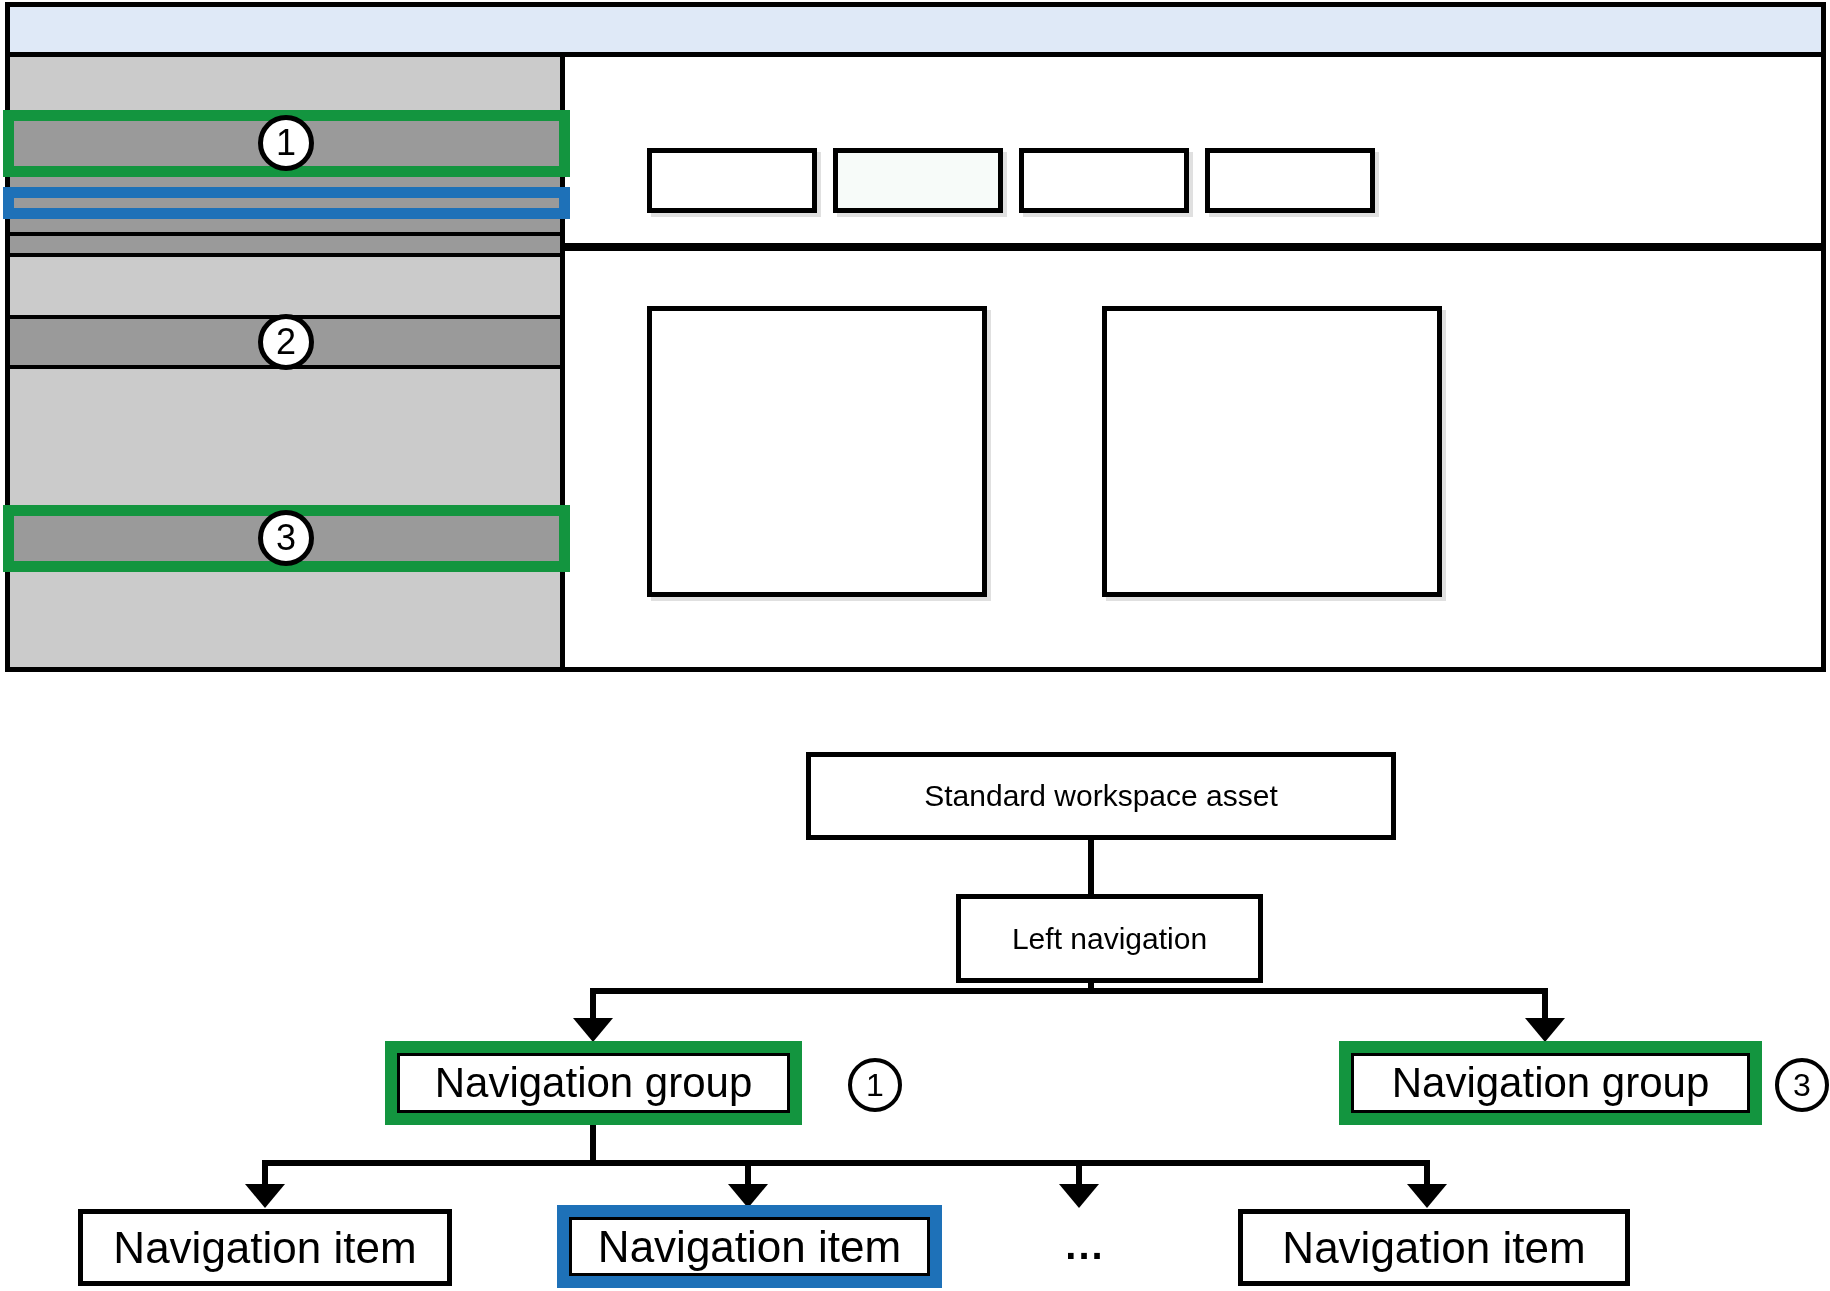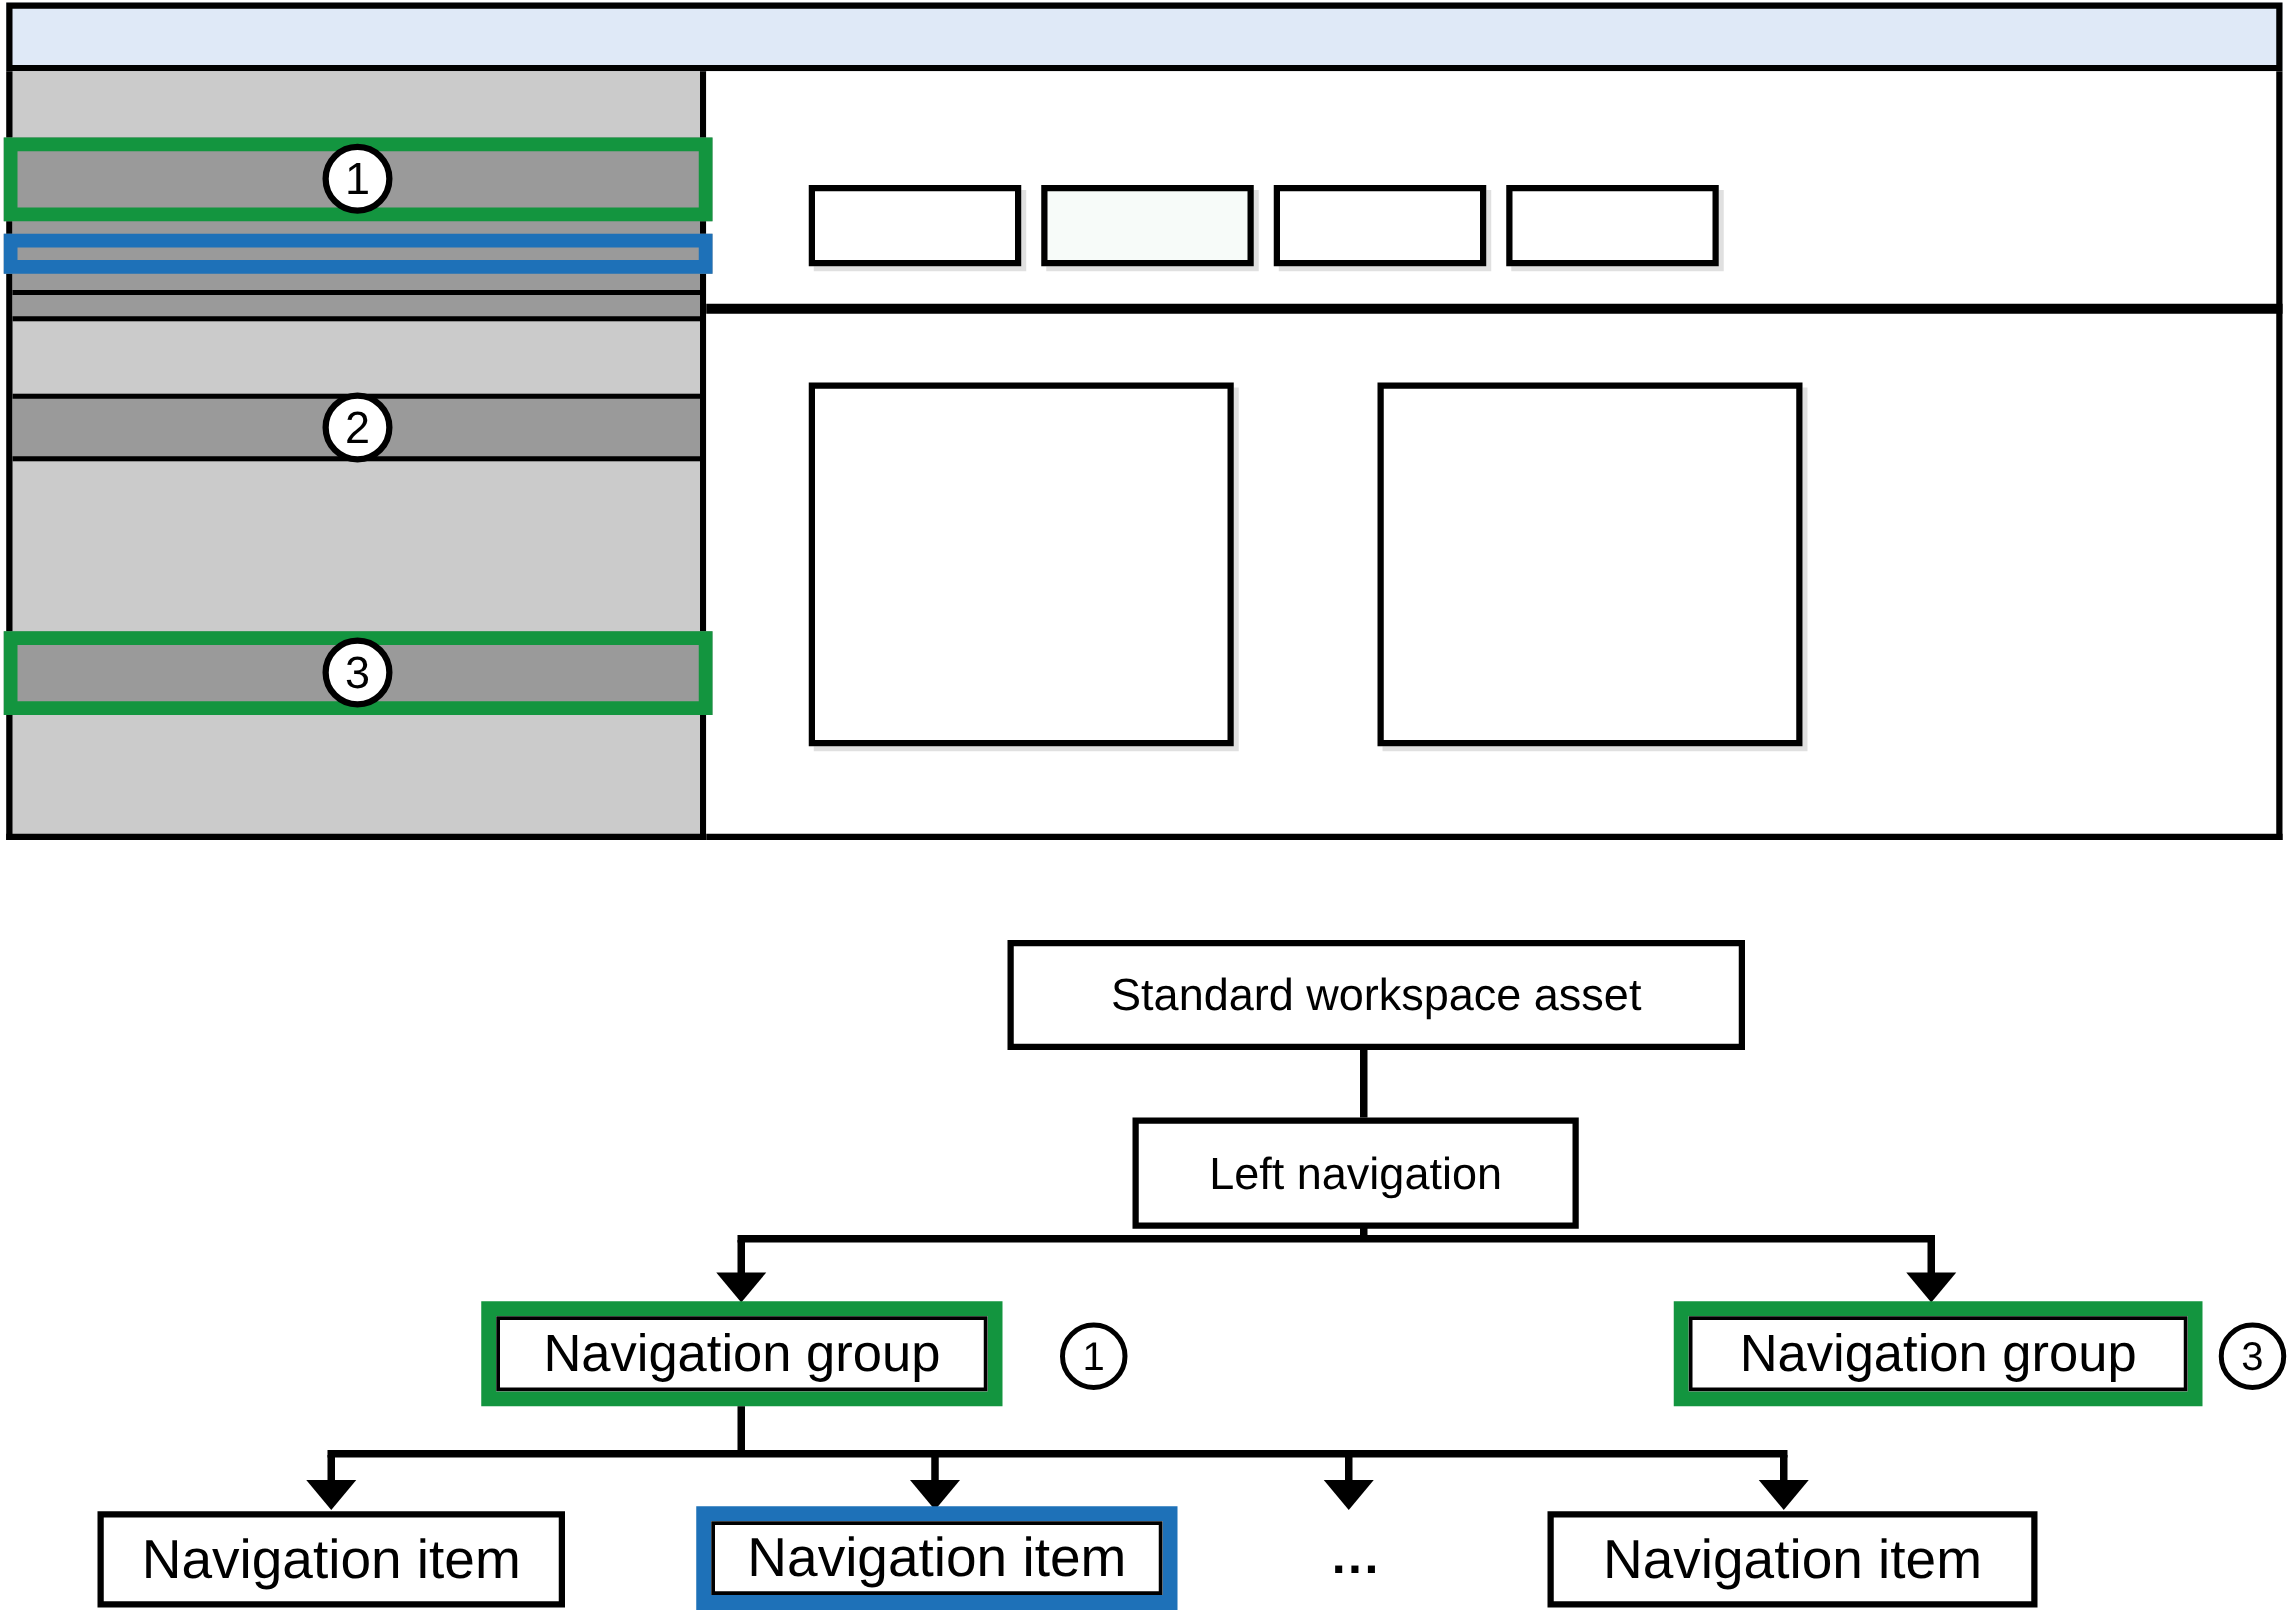--- a/index.html
+++ b/index.html
@@ -104,21 +104,21 @@
     font-size: 32px;
     color: #000;
   }
   .dots {
     display: flex; align-items: center; justify-content: center;
     font-weight: bold;
     font-size: 40px;
     color: #000;
     letter-spacing: 2px;
   }
-  .f45 { font-size: 36px; }
+  .f45 { font-size: 30px; }
   .f44 { font-size: 44px; }
   .f42 { font-size: 42px; }
 </style>
 </head>
 <body>
 
 <div class="canvas">
 
   <div class="abs header-bar" style="left:5px;top:2px;width:1821px;height:55px"></div>
 
@@ -157,21 +157,21 @@
 
   <div class="abs card" style="left:647px;top:306px;width:340px;height:291px"></div>
   <div class="abs card" style="left:1102px;top:306px;width:340px;height:291px"></div>
 
   <div class="abs node f45" style="left:806px;top:752px;width:590px;height:88px">
     <span>Standard workspace asset</span>
   </div>
 
   <div class="abs line" style="left:1088px;top:838px;width:6px;height:58px"></div>
 
-  <div class="abs node f45" style="left:906px;top:894px;width:357px;height:89px">
+  <div class="abs node f45" style="left:956px;top:894px;width:307px;height:89px">
     <span>Left navigation</span>
   </div>
 
   <div class="abs line" style="left:1088px;top:981px;width:6px;height:10px"></div>
   <div class="abs line" style="left:590px;top:988px;width:958px;height:6px"></div>
   <div class="abs line" style="left:590px;top:992px;width:6px;height:30px"></div>
   <div class="abs arrow-down" style="left:573px;top:1018px"></div>
   <div class="abs line" style="left:1542px;top:992px;width:6px;height:30px"></div>
   <div class="abs arrow-down" style="left:1525px;top:1018px"></div>
 

